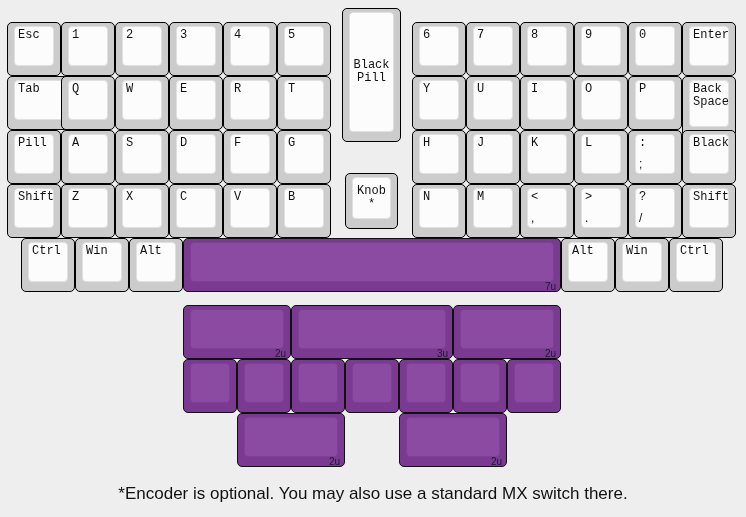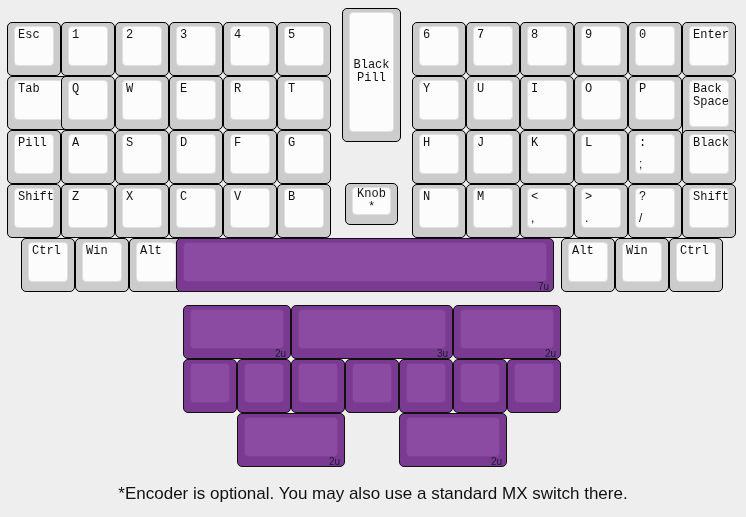--- a/index.html
+++ b/index.html
@@ -262,42 +262,42 @@
       <div class="top">
         <span class="lbl">Shift</span>
       </div>
     </div>
     <div class="key center" style="left: 342px; top: 8px; width: 59px; height: 134px;">
       <div class="top">
         <span class="lbl">Black
 Pill</span>
       </div>
     </div>
-    <div class="key center" style="left: 345px; top: 173px; width: 53px; height: 42px; margin-top: 10px;">
+    <div class="key center" style="left: 345px; top: 173px; width: 53px; height: 56px;">
       <div class="top">
         <span class="lbl">Knob
 *</span>
       </div>
     </div>
     <div class="key" style="left: 21px; top: 238px; width: 54px; height: 54px;">
       <div class="top">
         <span class="lbl">Ctrl</span>
       </div>
     </div>
     <div class="key" style="left: 75px; top: 238px; width: 54px; height: 54px;">
       <div class="top">
         <span class="lbl">Win</span>
       </div>
     </div>
     <div class="key" style="left: 129px; top: 238px; width: 54px; height: 54px;">
       <div class="top">
         <span class="lbl">Alt</span>
       </div>
     </div>
-    <div class="key purple" style="left: 176px; top: 238px; width: 378px; height: 54px;">
+    <div class="key purple" style="left: 183px; top: 238px; width: 378px; height: 54px;">
       <div class="top"></div>
       <span class="size">7u</span>
     </div>
     <div class="key" style="left: 561px; top: 238px; width: 54px; height: 54px;">
       <div class="top">
         <span class="lbl">Alt</span>
       </div>
     </div>
     <div class="key" style="left: 615px; top: 238px; width: 54px; height: 54px;">
       <div class="top">

